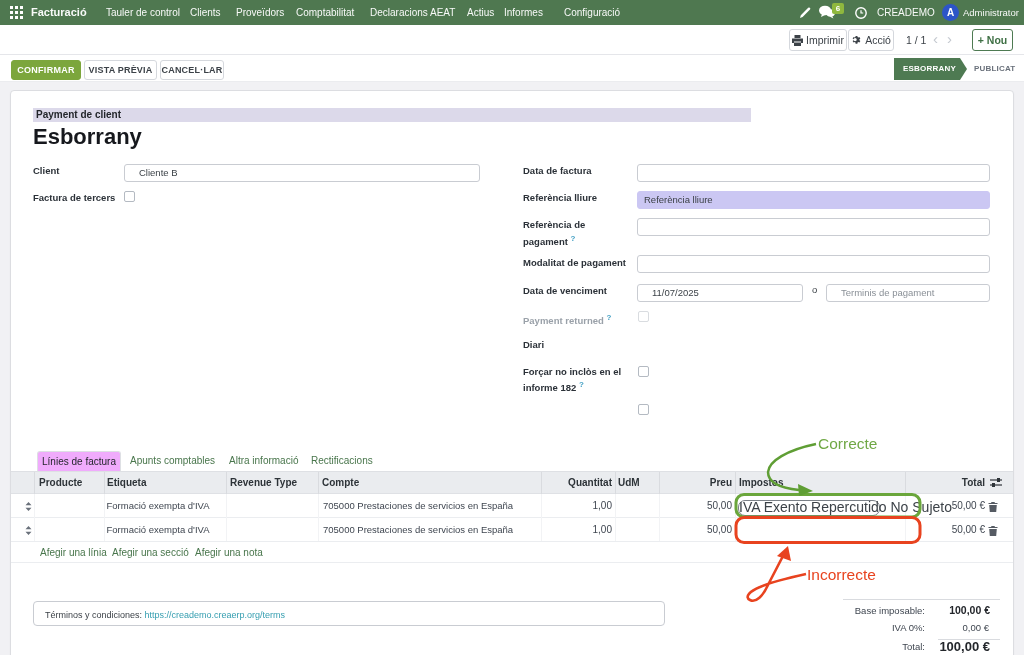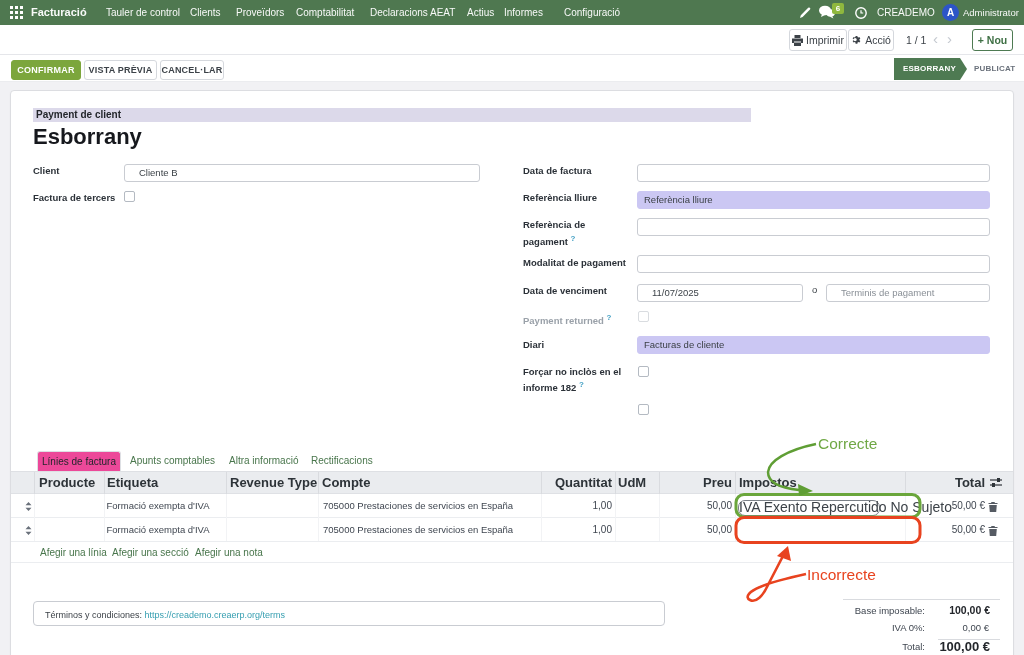--- a/index.html
+++ b/index.html
@@ -16,21 +16,21 @@
   .btn { position:absolute; top:5px; height:20px; border-radius:3px; font-size:9px; font-weight:700; line-height:18px; text-align:center; }
   .btn2 { position:absolute; top:4px; height:22px; background:#fff; border:1px solid #d5d8dd; border-radius:3px; font-size:10.5px; color:#3c4248; line-height:20px; text-align:center; white-space:nowrap; }
   
   #card { position:absolute; left:10px; top:90px; width:1004px; height:600px; background:#fff; border:1px solid #dcdde1; border-radius:4px 4px 0 0; box-shadow:0 1px 2px rgba(0,0,0,.04); }
   .lbl { position:absolute; font-size:9.5px; font-weight:600; color:#2b3138; line-height:13.5px; white-space:nowrap; }
   .inp { position:absolute; height:18px; background:#fff; border:1px solid #c9ccd2; border-radius:3px; font-size:9.5px; color:#3c4248; line-height:16px; padding-left:14px; white-space:nowrap; }
   .inpP { position:absolute; height:18px; background:#cbc7f3; border:1px solid #cbc7f3; border-radius:3px; font-size:9.5px; color:#3b4046; line-height:16px; padding-left:6px; white-space:nowrap; }
   .cb { position:absolute; width:11px; height:11px; border:1px solid #b4bac2; border-radius:2px; background:#fff; }
   .q { color:#44a0c4; font-size:8px; vertical-align:4px; font-weight:700; }
   
-  .th { position:absolute; font-size:13px; font-weight:700; color:#2d3338; line-height:23px; white-space:nowrap; }
+  .th { position:absolute; font-size:10px; font-weight:700; color:#2d3338; line-height:23px; white-space:nowrap; }
   .td { position:absolute; font-size:10px; color:#3f4650; line-height:24px; white-space:nowrap; }
   .link { color:#49764c; }
 </style>
 </head>
 <body>
 
 <div id="nav">
   <svg class="abs" style="left:10px;top:6px" width="13" height="13" viewBox="0 0 13 13">
     <g fill="#fff">
       <rect x="0" y="0" width="3" height="3"></rect>
@@ -122,29 +122,28 @@
 
   <div class="lbl" style="left:512px;top:193px">Data de venciment</div>
   <div class="inp" style="left:626px;top:192.5px;width:166px">11/07/2025</div>
   <div class="abs" style="left:801px;top:193px;font-size:9.5px;color:#3c4248">o</div>
   <div class="inp" style="left:815px;top:192.5px;width:164px;color:#8a9097">Terminis de pagament</div>
 
   <div class="lbl" style="left:512px;top:219.5px;color:#9aa1a9;font-weight:600">Payment returned <span class="q">?</span></div>
   <div class="cb" style="left:627px;top:220px;border-color:#d9dce0"></div>
 
   <div class="lbl" style="left:512px;top:247px">Diari</div>
-  <div class="inpP" style="left:626px;top:245px;width:353px">Facturas de cliente</div>
 
   <div class="lbl" style="left:512px;top:273.5px">Forçar no inclòs en el<br>informe 182 <span class="q">?</span></div>
   <div class="cb" style="left:627px;top:275px"></div>
 
   <div class="cb" style="left:627px;top:312.5px"></div>
 
   <div class="abs" style="left:0;top:379.5px;width:1002px;height:1px;background:#dee0e4"></div>
-  <div class="abs" style="left:26px;top:360px;width:84px;height:20px;background:#ec4899;border:1px solid #dee0e4;border-bottom:none;border-radius:3px 3px 0 0;font-size:10px;font-weight:500;color:#23262b;text-align:center;line-height:19px">Línies de factura</div>
+  <div class="abs" style="left:26px;top:360px;width:84px;height:20px;background:#f0abfc;border:1px solid #dee0e4;border-bottom:none;border-radius:3px 3px 0 0;font-size:10px;font-weight:500;color:#23262b;text-align:center;line-height:19px">Línies de factura</div>
   <div class="abs link" style="left:119px;top:360px;height:20px;line-height:19px;font-size:10px;font-weight:500">Apunts comptables</div>
   <div class="abs link" style="left:218px;top:360px;height:20px;line-height:19px;font-size:10px;font-weight:500">Altra informació</div>
   <div class="abs link" style="left:300px;top:360px;height:20px;line-height:19px;font-size:10px;font-weight:500">Rectificacions</div>
 
   <div class="abs" style="left:0;top:380.5px;width:1002px;height:22.5px;background:#eaecef;border-bottom:1px solid #dfe1e5"></div>
   <div class="th" style="left:28px;top:380px">Producte</div>
   <div class="th" style="left:96px;top:380px">Etiqueta</div>
   <div class="th" style="left:219px;top:380px">Revenue Type</div>
   <div class="th" style="left:311px;top:380px">Compte</div>
   <div class="th" style="left:530px;top:380px;width:71px;text-align:right">Quantitat</div>

